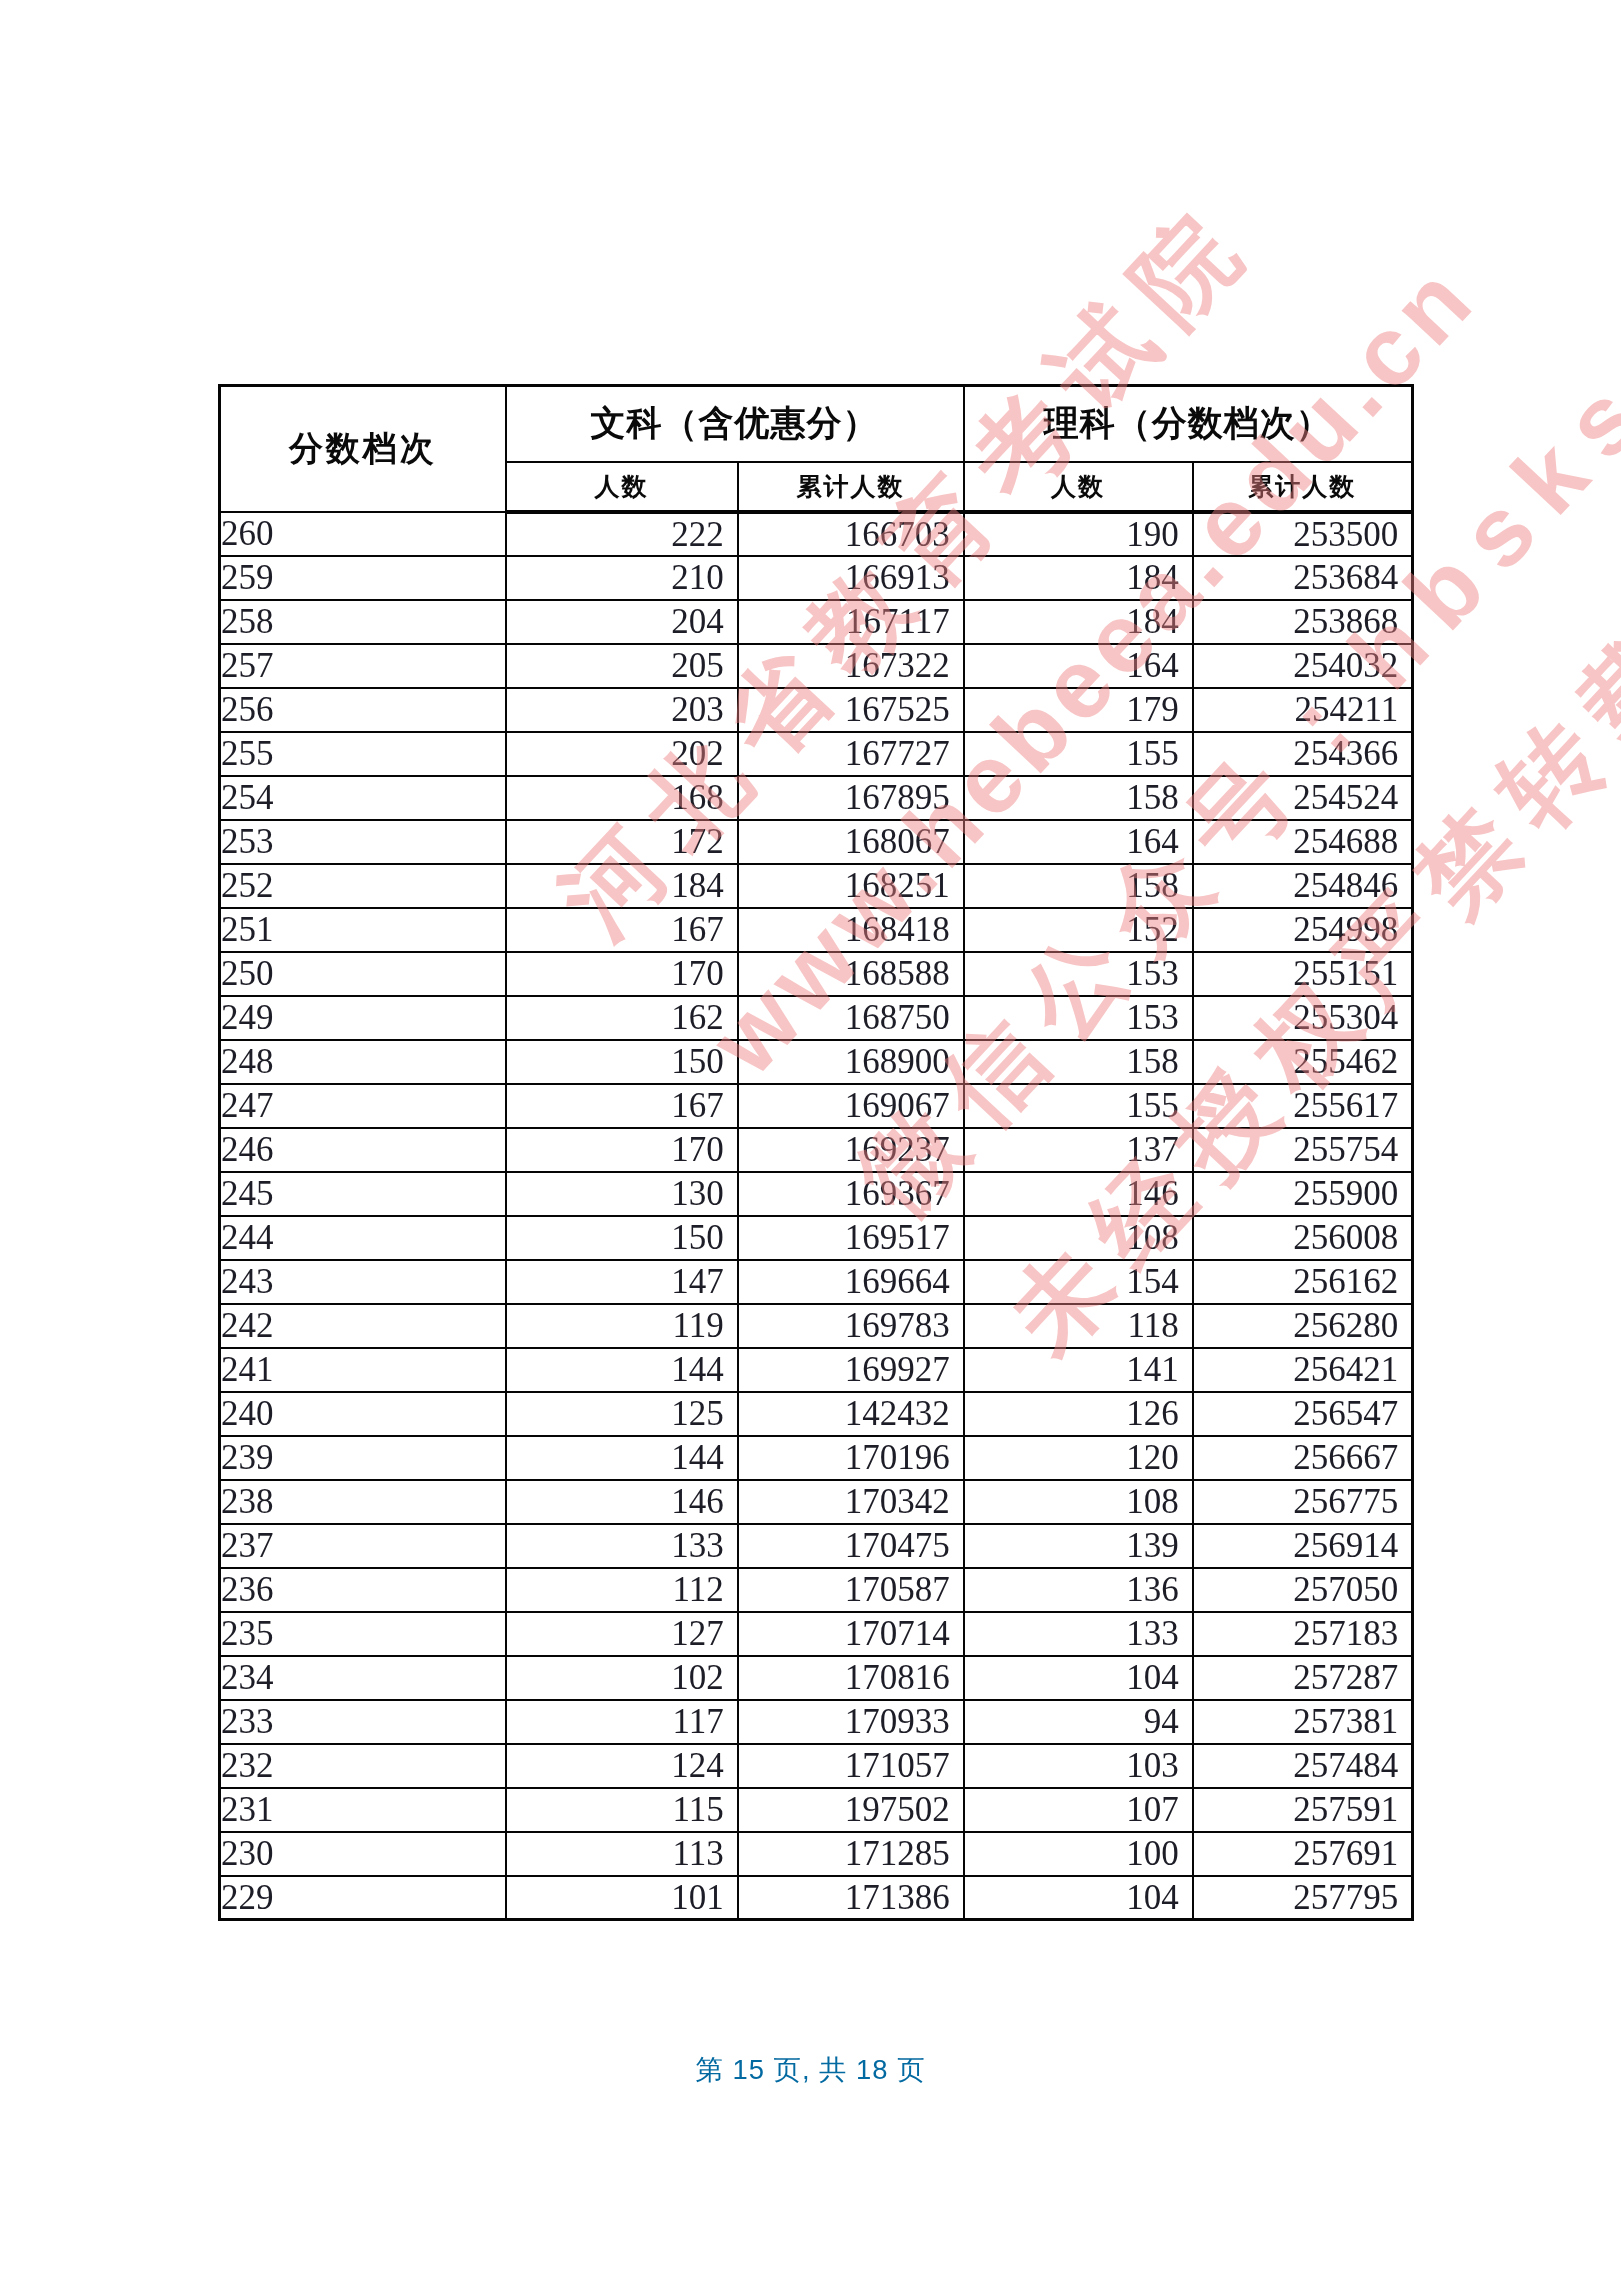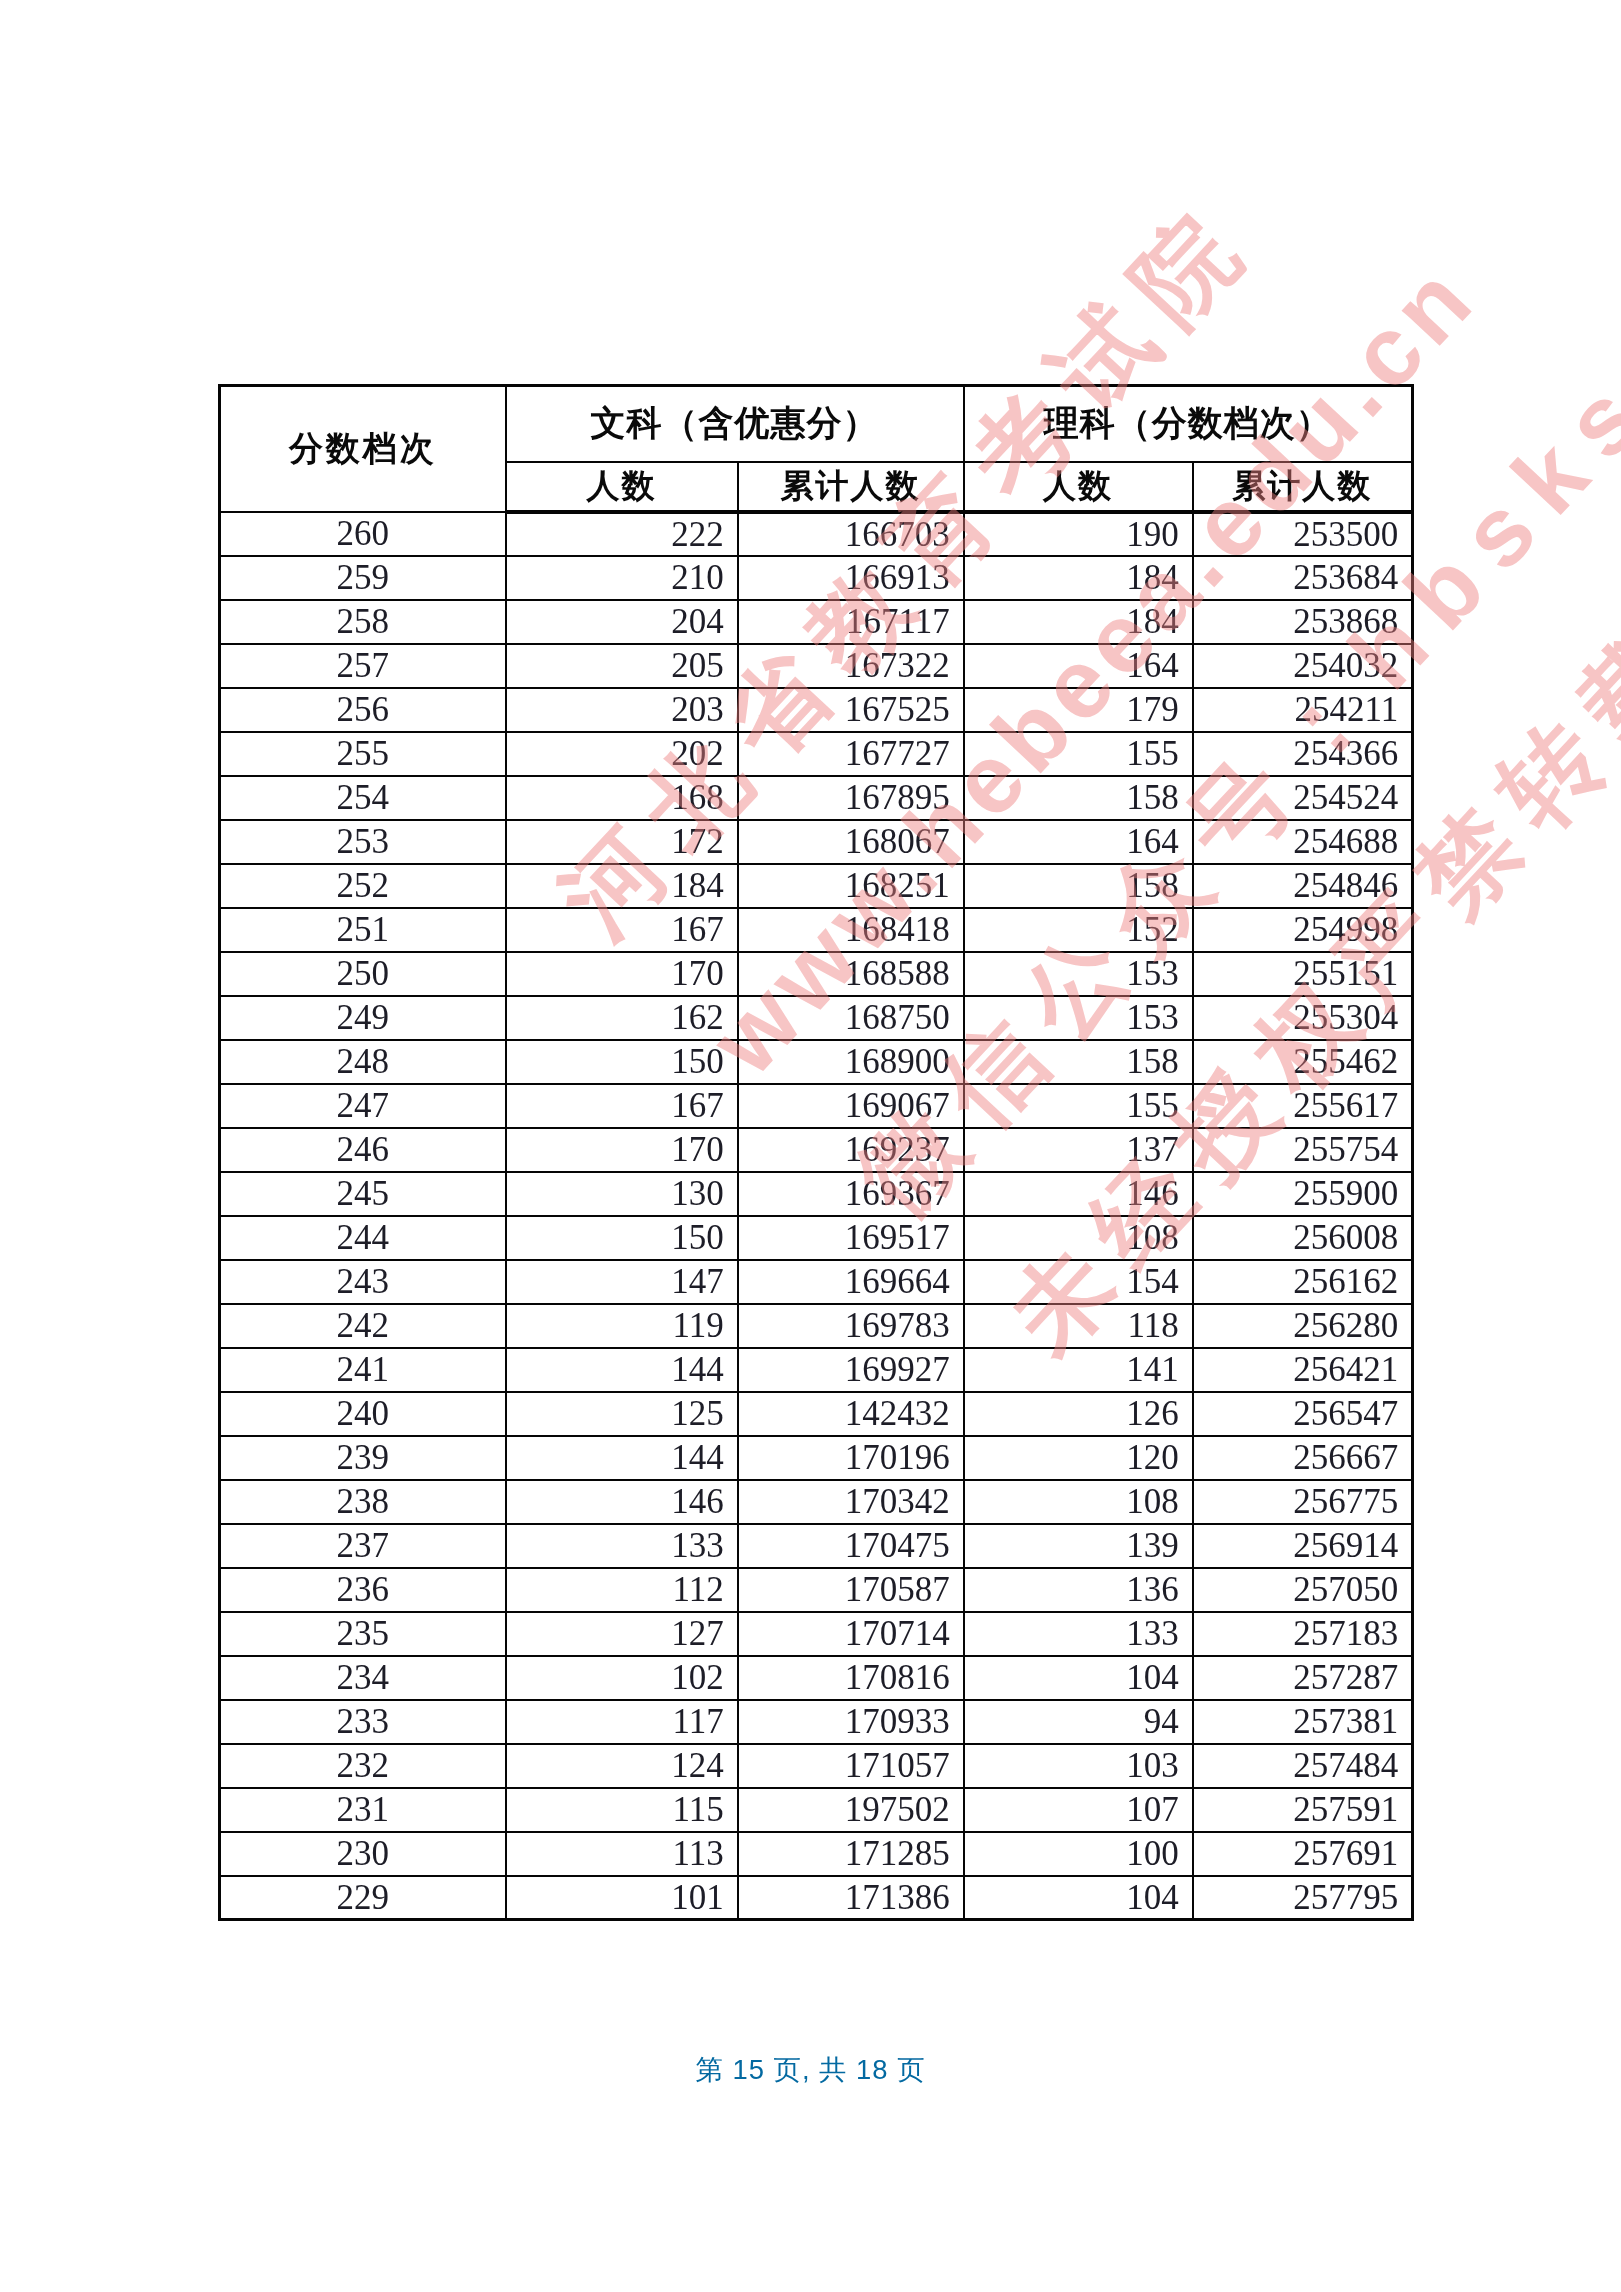--- a/index.html
+++ b/index.html
@@ -44,31 +44,31 @@
   .score-table thead tr.hdr-top th { height: 76px; }
   .score-table thead tr.hdr-sub th { height: 50px; }
   .score-table thead th {
     font-family: "Liberation Serif", serif;
     font-weight: bold;
     color: #0a0a0a;
     text-align: center;
   }
   .th-tier  { font-size: 34px; letter-spacing: 2.9px; }
   .th-group { font-size: 35px; letter-spacing: 1px; }
-  .th-sub   { font-size: 33px; letter-spacing: 2px; }
+  .th-sub   { font-size: 25px; letter-spacing: 2px; }
   .score-table thead tr.hdr-sub th { border-bottom-width: 4.9px; }
 
   .score-table tbody td {
     height: 44px;
     font-family: "Liberation Serif", serif;
     font-size: 35px;
     color: #1d1d27;
     line-height: 1;
   }
-  .score-table tbody td.c-center { text-align: center; }
+  .score-table tbody td.c-center { text-align: left; }
   .score-table tbody td.c-num { text-align: right; padding-right: 12.7px; }
 
   .footer {
     position: absolute;
     top: 2052px; left: 0; right: 0;
     text-align: center;
     font-family: "Liberation Sans", sans-serif;
     font-size: 27.4px;
     color: #0369a1;
     letter-spacing: 1px;

